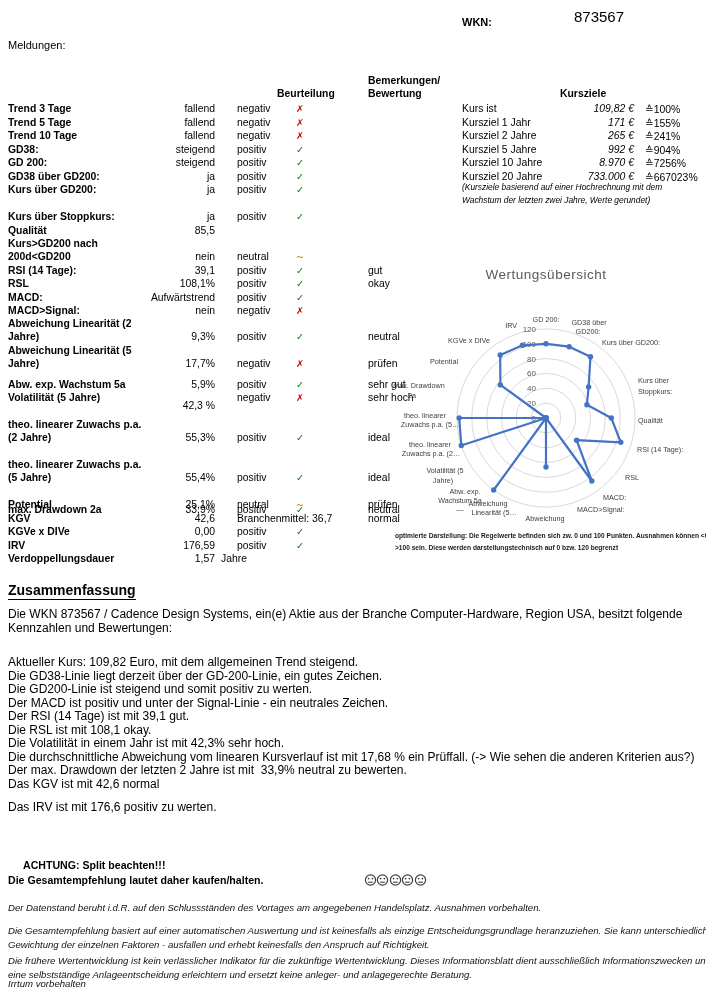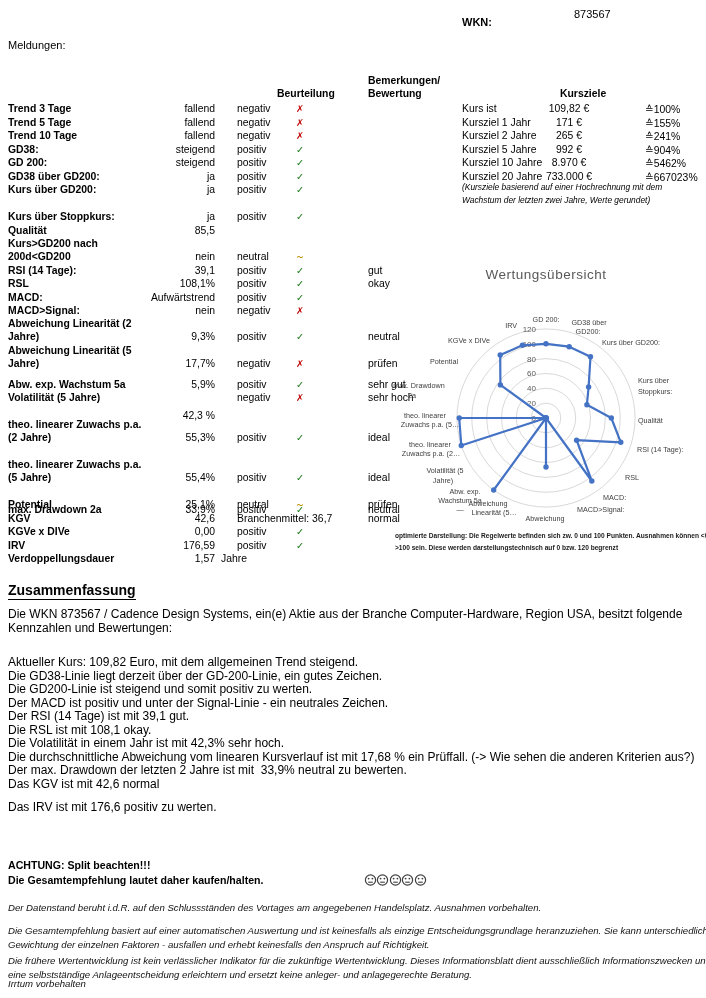--- a/index.html
+++ b/index.html
@@ -2,21 +2,21 @@
 <html><head>
 <meta charset="utf-8">
 <style>
   html,body{margin:0;padding:0;background:#e8e8e8;}
   .page{position:relative;width:706px;height:998px;background:#ffffff;overflow:hidden;
         font-family:"Liberation Sans","DejaVu Sans",sans-serif;color:#000;}
   .abs{position:absolute;white-space:nowrap;}
   .doc-title{left:8px;top:5px;font-size:15.5px;font-weight:bold;}
   .doc-title span{border-bottom:2px solid #000;padding-bottom:1px;}
   .wkn-label{left:462px;top:16px;font-size:11px;font-weight:bold;}
-  .wkn-value{left:574px;top:8px;font-size:11px;}
+  .wkn-value{left:574px;top:8px;font-size:15px;}
   .meldungen{left:8px;top:39px;font-size:11px;font-weight:normal;}
   .colhdr{font-size:10.4px;font-weight:bold;}
   .hdr-beurteilung{left:237px;top:88px;padding-left:40px;}
   .hdr-bemerk1{left:368px;top:75px;}
   .hdr-bemerk2{left:368px;top:88px;}
   .hdr-kursziele{left:560px;top:88px;}
   
   .trow{position:absolute;left:0;width:706px;height:14px;font-size:10.4px;}
   .trow div{position:absolute;white-space:nowrap;}
   .tlabel{left:8px;font-weight:bold;}
@@ -25,31 +25,31 @@
   .tbeurt{left:237px;}
   .ticon{left:296px;font-size:9.5px;font-weight:bold;font-family:"DejaVu Sans",sans-serif;}
   .ticon-pos{color:#1e7b1e;}
   .ticon-neg{color:#c00000;}
   .ticon-neu{color:#bf8f00;}
   .tbem{left:368px;}
   
   .krow{position:absolute;left:0;width:720px;height:14px;font-size:10.4px;}
   .krow div{position:absolute;white-space:nowrap;}
   .klabel{left:462px;}
-  .kvalue{left:480px;width:178px;text-align:center;}
+  .kvalue{left:456px;width:178px;text-align:right;font-style:italic;}
   .kpct{left:645px;}
   .knote{position:absolute;left:462px;font-size:8.4px;font-style:italic;white-space:nowrap;}
   
   #radar{position:absolute;left:390px;top:260px;}
   .chart-note{position:absolute;left:395px;width:308px;font-size:6.6px;font-weight:600;color:#1a1a1a;white-space:nowrap;}
   
   .zsf-title{left:8px;top:582px;font-size:14px;font-weight:bold;}
   .zsf-title span{border-bottom:1.5px solid #000;padding-bottom:1px;}
   .bodyline{position:absolute;left:8px;font-size:12px;white-space:pre;}
-  .achtung{left:8px;top:859px;font-size:10.6px;font-weight:bold;}
+  .achtung{left:23px;top:859px;font-size:10.6px;font-weight:bold;}
   .gesamt{left:8px;top:874px;font-size:10.6px;font-weight:bold;}
   .smiley{position:absolute;top:873px;}
   .fline{position:absolute;left:8px;font-size:9.6px;font-style:italic;white-space:nowrap;color:#111;}
 </style>
 </head>
 <body>
 
 <div class="page">
   <div class="abs wkn-label">WKN:</div>
   <div class="abs wkn-value">873567</div>
@@ -164,21 +164,21 @@
       </div>
       <div class="trow" style="top: 379px;">
         <div class="tlabel" style="top: 0px;">Abw. exp. Wachstum 5a</div>
         <div class="tvalue" style="top: 0px;">5,9%</div>
         <div class="tbeurt" style="top: 0px;">positiv</div>
         <div class="ticon ticon-pos" style="top: 0px;">✓</div>
         <div class="tbem" style="top: 0px;">sehr gut</div>
       </div>
       <div class="trow" style="top: 392px;">
         <div class="tlabel" style="top: 0px;">Volatilität (5 Jahre)</div>
-        <div class="tvalue" style="top: 18px;">42,3 %</div>
+        <div class="tvalue" style="top: 8px;">42,3 %</div>
         <div class="tbeurt" style="top: 0px;">negativ</div>
         <div class="ticon ticon-neg" style="top: 0px;">✗</div>
         <div class="tbem" style="top: 0px;">sehr hoch</div>
       </div>
       <div class="trow" style="top: 419px;">
         <div class="tlabel" style="top: 0px;">theo. linearer Zuwachs p.a.</div>
         <div class="tlabel" style="top: 13.4px;">(2 Jahre)</div>
         <div class="tvalue" style="top: 13.4px;">55,3%</div>
         <div class="tbeurt" style="top: 13.4px;">positiv</div>
         <div class="ticon ticon-pos" style="top: 13.4px;">✓</div>
@@ -247,21 +247,21 @@
         <div class="kpct">≙241%</div>
       </div>
       <div class="krow" style="top: 144px;">
         <div class="klabel">Kursziel 5 Jahre</div>
         <div class="kvalue">992 €</div>
         <div class="kpct">≙904%</div>
       </div>
       <div class="krow" style="top: 157px;">
         <div class="klabel">Kursziel 10 Jahre</div>
         <div class="kvalue">8.970 €</div>
-        <div class="kpct">≙5462%</div>
+        <div class="kpct">≙7256%</div>
       </div>
       <div class="krow" style="top: 171px;">
         <div class="klabel">Kursziel 20 Jahre</div>
         <div class="kvalue">733.000 €</div>
         <div class="kpct">≙667023%</div>
       </div>
     </div>
   <div id="kursziele-note">
       <div class="knote" style="top: 182px;">(Kursziele basierend auf einer Hochrechnung mit dem</div>
       <div class="knote" style="top: 195px;">Wachstum der letzten zwei Jahre, Werte gerundet)</div>

